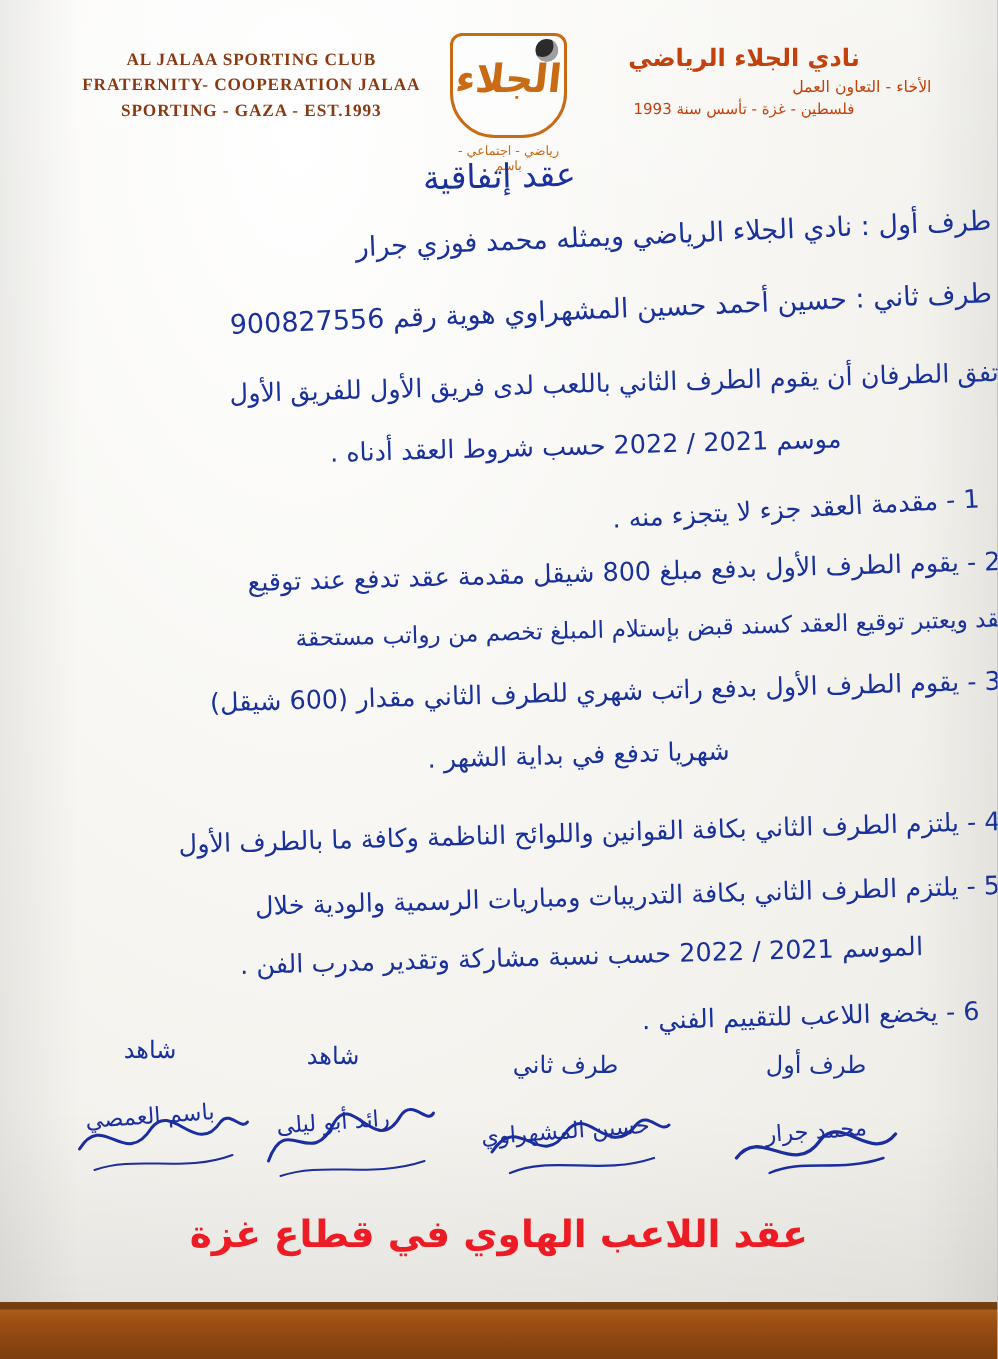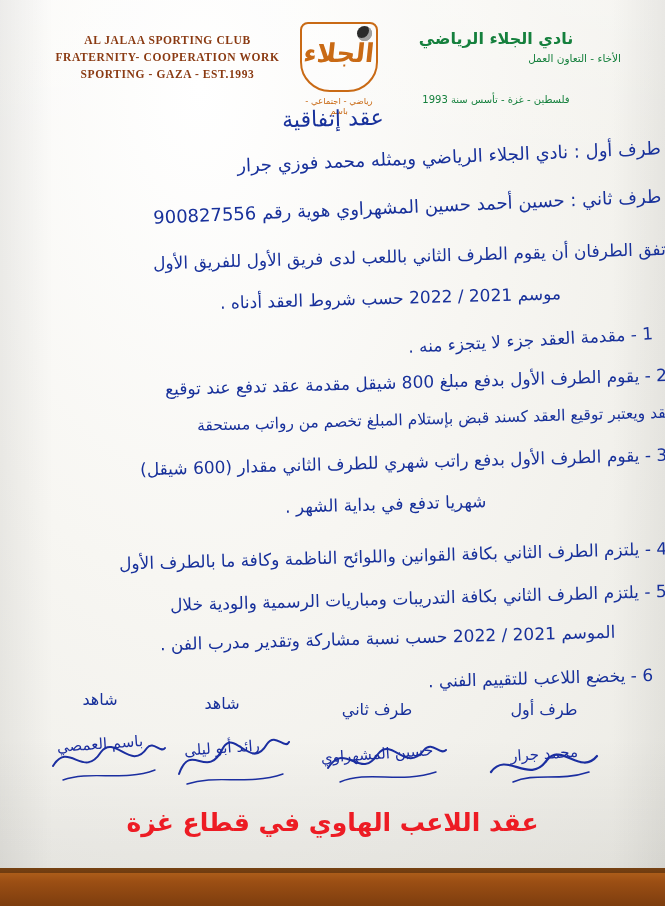--- a/index.html
+++ b/index.html
@@ -115,36 +115,35 @@
     font-size: 8.5px;
     letter-spacing: 0.4px;
   }
   .club-ar {
     position: absolute;
     right: 44px;
     top: 6px;
     width: 250px;
     text-align: center;
     direction: rtl;
-    color: #15803d;
+    color: #c2410c;
   }
   .club-ar .l1 {
     font-size: 16px;
     font-weight: bold;
     line-height: 22px;
   }
   .club-ar .l2 {
     font-size: 10.5px;
     line-height: 16px;
     text-align: right;
   }
   .club-ar .l3 {
     font-size: 10px;
     line-height: 15px;
-    margin-top: 26px;
   }
 
   
   .hand {
     position: absolute;
     direction: rtl;
     color: #18319b;
     font-family: "DejaVu Sans", sans-serif;
     white-space: nowrap;
   }
@@ -210,21 +209,21 @@
 </style>
 </head>
 <body>
 
 <div class="page">
   <div class="paper"></div>
 
   <div class="header">
     <div class="club-en">
       <div>AL JALAA SPORTING CLUB</div>
-      <div>FRATERNITY- COOPERATION WORK</div>
+      <div>FRATERNITY- COOPERATION JALAA</div>
       <div>SPORTING - GAZA - EST.1993</div>
     </div>
 
     <div class="logo">
       <div class="shield">
         <div class="ar">الجلاء</div>
         <div class="ball"></div>
       </div>
       <div class="sub">رياضي - اجتماعي - باسم</div>
     </div>

